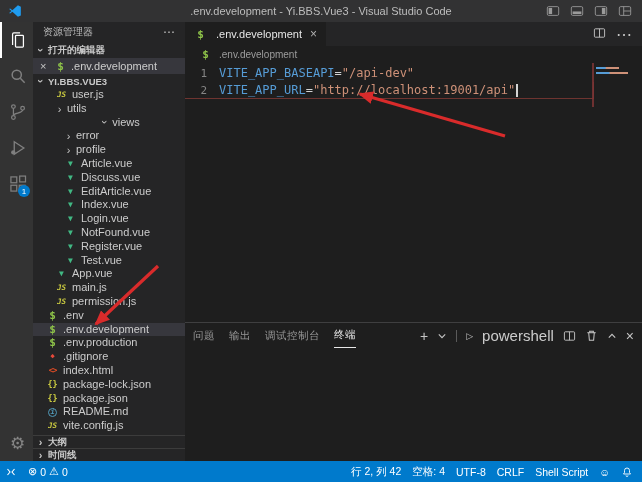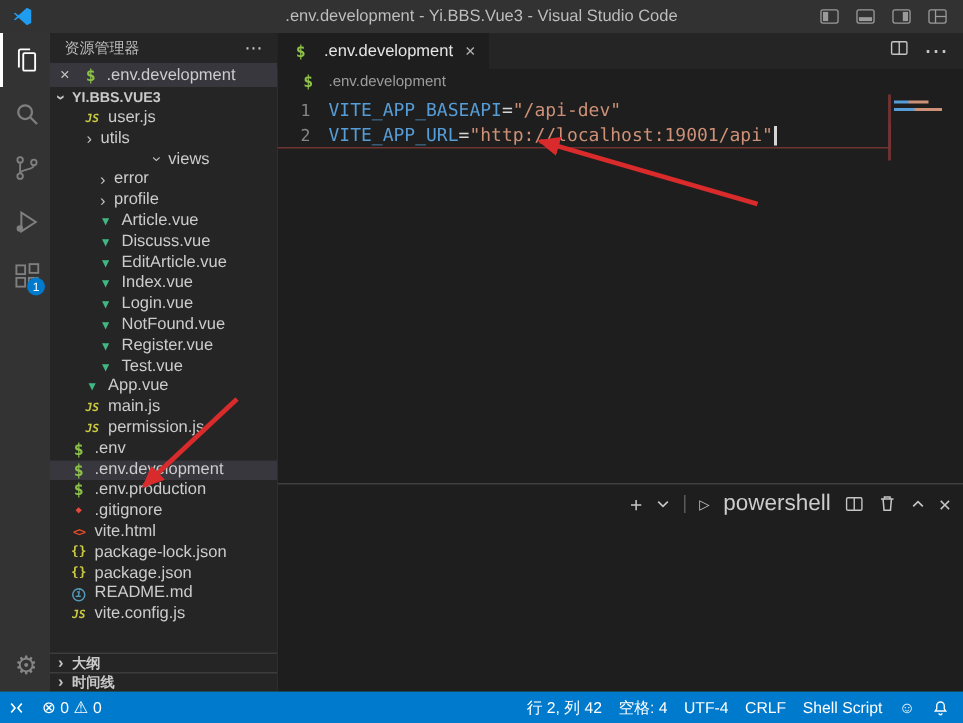--- a/index.html
+++ b/index.html
@@ -1,18 +1,18 @@
 <!DOCTYPE html>
 <html><head>
 <meta charset="utf-8">
 <style>
   * { box-sizing: border-box; margin: 0; padding: 0; }
   html,body { width:642px; height:482px; overflow:hidden; background:#1e1e1e;
               font-family:"Liberation Sans", sans-serif; }
-  .app { position:relative; width:642px; height:482px; background:#0f766e; }
+  .app { position:relative; width:642px; height:482px; background:#14532d; }
 
   
   .titlebar { height:22px; background:#323233; display:flex; align-items:center; position:relative; }
   .vscode-logo { margin-left:8px; display:flex; align-items:center; z-index:2; }
   .title-text { position:absolute; left:0; right:0; text-align:center; font-size:11px; color:#bdbdbd; pointer-events:none; }
   .layout-icons { margin-left:auto; display:flex; gap:10px; margin-right:10px; z-index:2; }
   .layout-icons svg { display:block; }
 
   
   .main { display:flex; height:439px; }
@@ -187,20 +187,24 @@
       <div class="ab-item">
         <span class="ab-gear">⚙</span>
       </div>
     </div>
 
     <div class="sidebar">
       <div class="sidebar-title">
         <span>资源管理器</span>
         <span class="more">⋯</span>
       </div>
+      <div class="section-header">
+        <span class="chevron expanded">›</span>
+        <span>打开的编辑器</span>
+      </div>
       <div class="oe-item">
         <span class="oe-close">×</span>
         <span class="fi fi-env">$</span>
         <span>.env.development</span>
       </div>
       <div class="section-header project-header">
         <span class="chevron expanded">›</span>
         <span>YI.BBS.VUE3</span>
       </div>
       <div class="tree">
@@ -279,21 +283,21 @@
           <div class="tree-row" style="padding-left: 13px;">
             <span class="fi fi-env">$</span>
             <span class="tree-label">.env.production</span>
           </div>
           <div class="tree-row" style="padding-left: 13px;">
             <span class="fi fi-git">◆</span>
             <span class="tree-label">.gitignore</span>
           </div>
           <div class="tree-row" style="padding-left: 13px;">
             <span class="fi fi-html">&lt;&gt;</span>
-            <span class="tree-label">vite.html</span>
+            <span class="tree-label">index.html</span>
           </div>
           <div class="tree-row" style="padding-left: 13px;">
             <span class="fi fi-json">{}</span>
             <span class="tree-label">package-lock.json</span>
           </div>
           <div class="tree-row" style="padding-left: 13px;">
             <span class="fi fi-json">{}</span>
             <span class="tree-label">package.json</span>
           </div>
           <div class="tree-row" style="padding-left: 13px;">
@@ -347,20 +351,26 @@
           </div>
         <div class="mm-ruler"></div>
         <div class="minimap">
           <div class="mm-line l1"></div>
           <div class="mm-line l2"></div>
         </div>
       </div>
 
       <div class="panel">
         <div class="panel-header">
+          <div class="panel-tabs">
+              <span class="panel-tab">问题</span>
+              <span class="panel-tab">输出</span>
+              <span class="panel-tab">调试控制台</span>
+              <span class="panel-tab active">终端</span>
+            </div>
           <div class="panel-actions">
             <span style="font-size:14px;">+</span>
             <span>
                 <svg width="10" height="8" viewBox="0 0 12 10" fill="none" stroke="#c5c5c5" stroke-width="1.4">
                   <path d="M2 3 L6 7 L10 3"></path>
                 </svg>
               </span>
             <span class="pa-divider"></span>
             <span class="shell-play">▷</span>
             <span class="shell-label">powershell</span>
@@ -400,21 +410,21 @@
       <span class="sb-item">
         <span class="sb-ico">⊗</span>
         <span>0</span>
         <span class="sb-ico">⚠</span>
         <span>0</span>
       </span>
     </div>
     <div class="sb-right">
       <span class="sb-item">行 2, 列 42</span>
       <span class="sb-item">空格: 4</span>
-      <span class="sb-item">UTF-4</span>
+      <span class="sb-item">UTF-8</span>
       <span class="sb-item">CRLF</span>
       <span class="sb-item">Shell Script</span>
       <span class="sb-item">☺</span>
       <span class="sb-item">
         <svg width="12" height="12" viewBox="0 0 24 24" fill="none" stroke="#ffffff" stroke-width="1.8">
             <path d="M12 4 a5 5 0 0 0 -5 5 v4 l-2 3 h14 l-2 -3 V9 a5 5 0 0 0 -5 -5 z"></path>
             <path d="M10 19 a2 2 0 0 0 4 0"></path>
           </svg>
       </span>
     </div>

